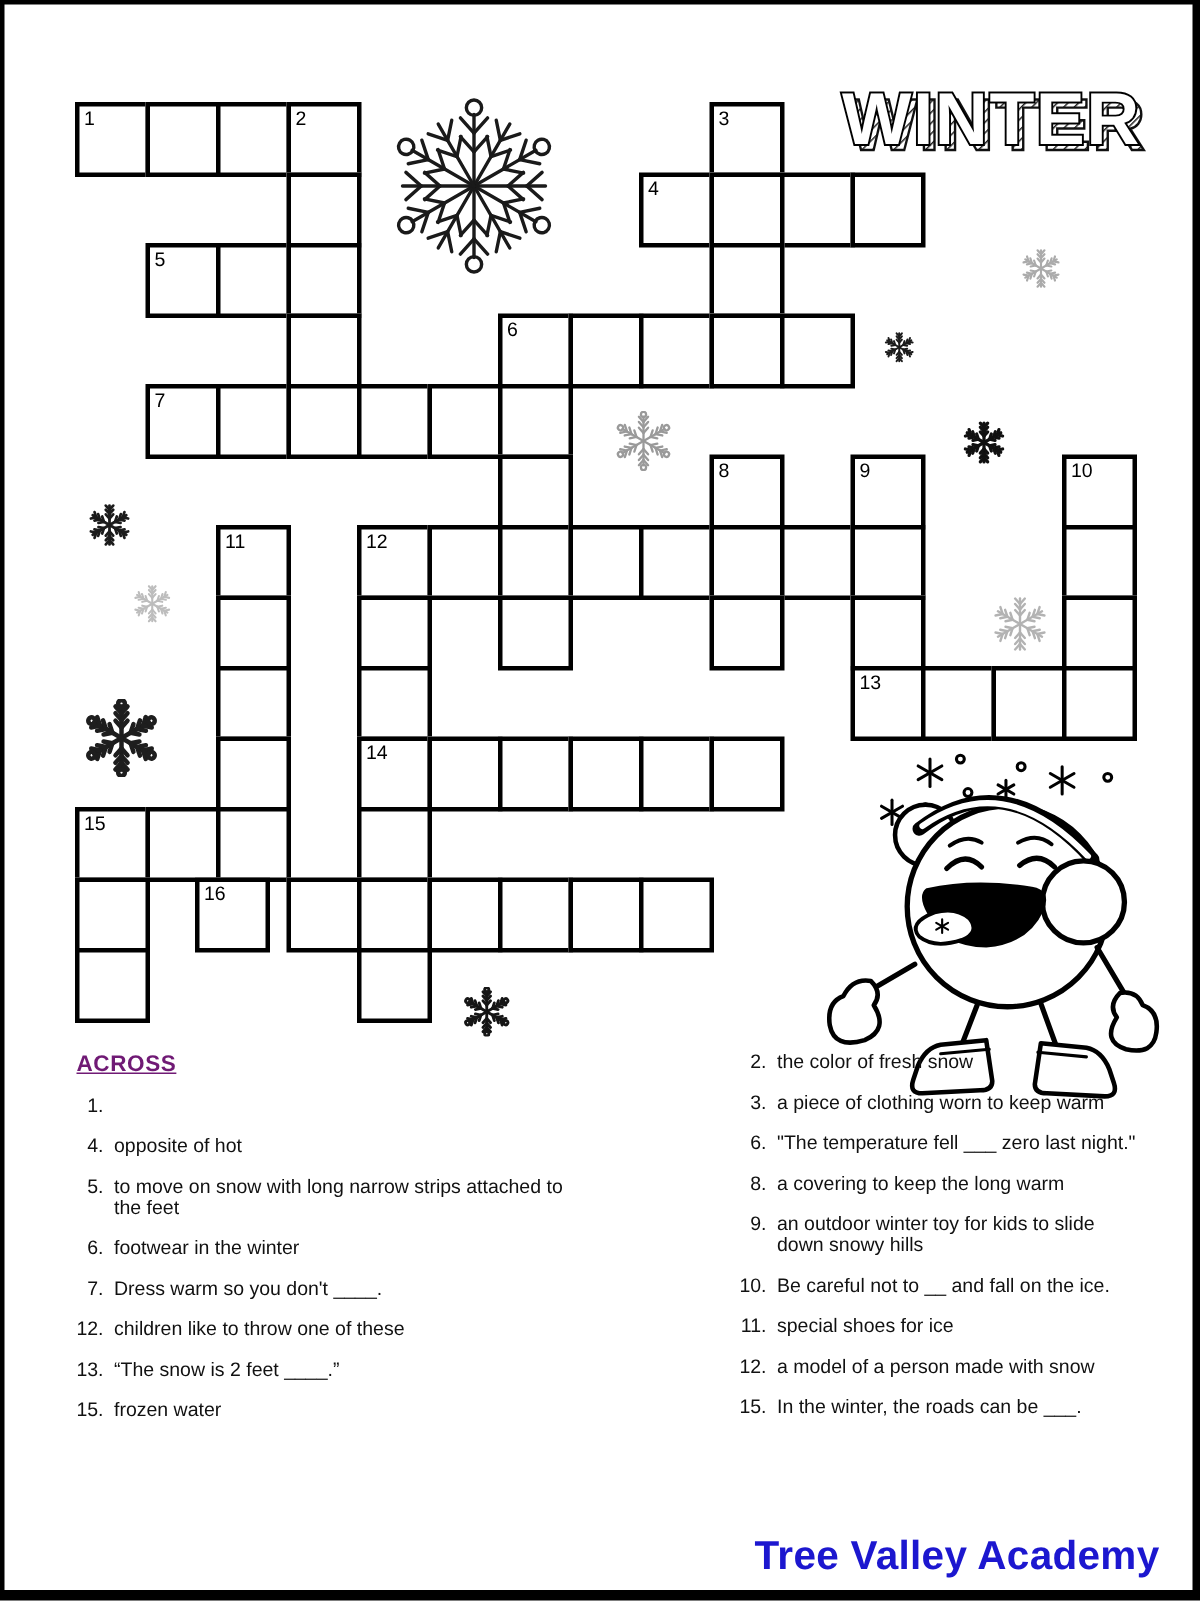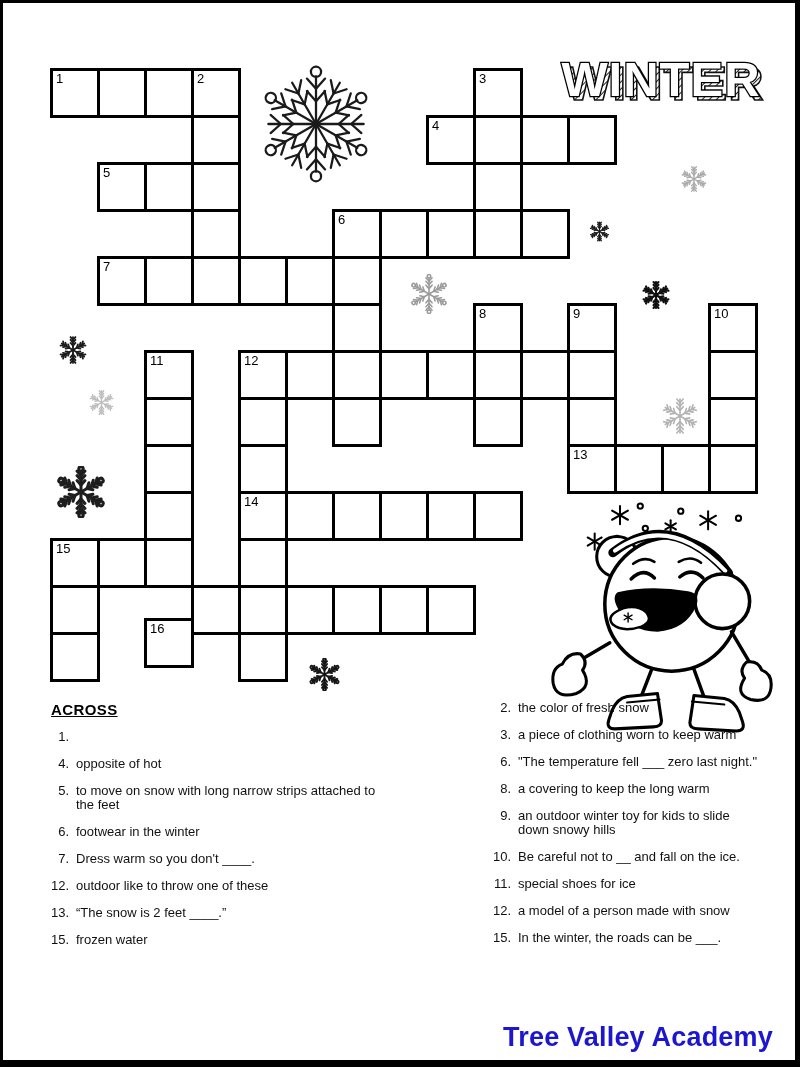--- a/index.html
+++ b/index.html
@@ -20,21 +20,21 @@
   .title-text{font-family:"Liberation Sans","DejaVu Sans",sans-serif;font-weight:bold;letter-spacing:1px;}
 
   
   .snowman-svg{position:absolute;left:543px;top:497px;}
 
   
   .clue-col{position:absolute;top:698px;}
   .clue-col.across{left:40px;width:372px;}
   .clue-col.down{left:482px;width:300px;}
   .clue-heading{font-size:15px;font-weight:bold;text-decoration:underline;
-                letter-spacing:.4px;margin:0 0 12px 8px;color:#000000;}
+                letter-spacing:.4px;margin:0 0 12px 8px;color:#701a75;}
   .clue-col.down .clue-heading{margin-left:6px;}
   .clue{display:flex;margin-bottom:13px;font-size:13px;line-height:14px;color:#111;}
   .clue .cnum{flex:none;width:26px;text-align:right;margin-right:7px;}
   .clue .ctext{white-space:pre-line;}
 
   
   .footer{position:absolute;top:1019px;right:22px;font-size:27px;font-weight:bold;letter-spacing:.2px;}
 </style>
 </head>
 <body>
@@ -140,21 +140,21 @@
       <div class="cell" style="left: 376px; top: 488px;"></div>
       <div class="cell" style="left: 423px; top: 488px;"></div>
       <div class="cell" style="left: 470px; top: 488px;"></div>
       <div class="cell" style="left: 47px; top: 535px;">
         <span class="num">15</span>
       </div>
       <div class="cell" style="left: 94px; top: 535px;"></div>
       <div class="cell" style="left: 141px; top: 535px;"></div>
       <div class="cell" style="left: 235px; top: 535px;"></div>
       <div class="cell" style="left: 47px; top: 582px;"></div>
-      <div class="cell" style="left: 141px; top: 582px; margin-top: 33px;">
+      <div class="cell" style="left: 127px; top: 582px;">
         <span class="num">16</span>
       </div>
       <div class="cell" style="left: 188px; top: 582px;"></div>
       <div class="cell" style="left: 235px; top: 582px;"></div>
       <div class="cell" style="left: 282px; top: 582px;"></div>
       <div class="cell" style="left: 329px; top: 582px;"></div>
       <div class="cell" style="left: 376px; top: 582px;"></div>
       <div class="cell" style="left: 423px; top: 582px;"></div>
       <div class="cell" style="left: 47px; top: 629px;"></div>
       <div class="cell" style="left: 235px; top: 629px;"></div>
@@ -861,21 +861,21 @@
         <div class="clue">
           <span class="cnum">6.</span>
           <span class="ctext">footwear in the winter</span>
         </div>
         <div class="clue">
           <span class="cnum">7.</span>
           <span class="ctext">Dress warm so you don't ____.</span>
         </div>
         <div class="clue">
           <span class="cnum">12.</span>
-          <span class="ctext">outdoor like to throw one of these</span>
+          <span class="ctext">children like to throw one of these</span>
         </div>
         <div class="clue">
           <span class="cnum">13.</span>
           <span class="ctext">“The snow is 2 feet ____.”</span>
         </div>
         <div class="clue">
           <span class="cnum">15.</span>
           <span class="ctext">frozen water</span>
         </div>
       </div>

